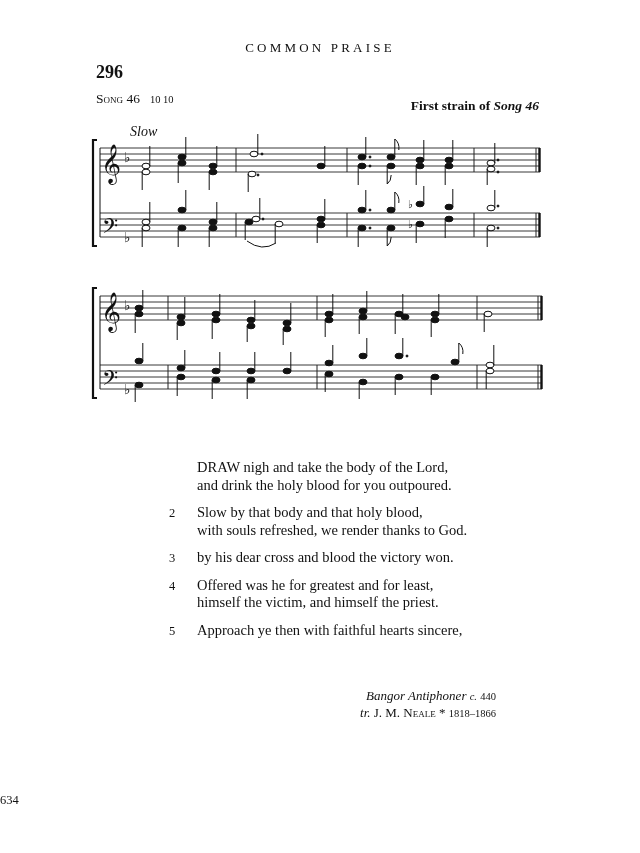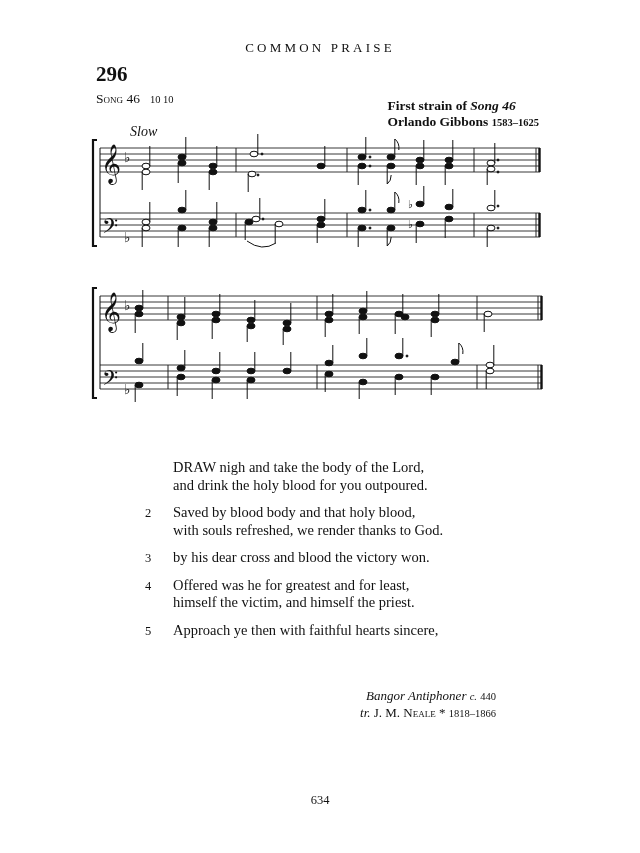--- a/index.html
+++ b/index.html
@@ -5,50 +5,49 @@
   html, body { margin: 0; padding: 0; background: #ffffff; }
   body {
     width: 640px; height: 853px; position: relative; overflow: hidden;
     font-family: "Liberation Serif", "DejaVu Serif", serif; color: #111;
   }
   .abs { position: absolute; }
   .running-head {
     top: 40px; left: 0; width: 640px; text-align: center;
     font-size: 13px; letter-spacing: 3.2px; color: #111;
   }
-  .hymn-number { top: 62px; left: 96px; font-size: 21px; font-weight: bold; }
+  .hymn-number { top: 62px; left: 96px; font-size: 18px; font-weight: bold; }
   .tune-line { top: 91px; left: 96px; font-size: 13.5px; }
   .tune-name { font-variant: small-caps; }
   .meter { font-size: 10.5px; margin-left: 10px; }
   .attrib-right { top: 98px; right: 101px; font-size: 13.5px; line-height: 16px; font-weight: bold; }
   .attrib-right .dates { font-size: 10.5px; }
   .tempo { top: 124px; left: 130px; font-style: italic; font-size: 14px; }
   svg.score { position: absolute; left: 0; top: 0; }
   .verses { top: 459px; left: 145px; font-size: 14.5px; line-height: 17.5px; }
-  .verse { position: relative; padding-left: 28px; margin-bottom: 10px; }
+  .verse { position: relative; padding-left: 28px; margin-bottom: 10px; margin-left: 24px; }
   .verse-num { position: absolute; left: 0; top: 1px; font-size: 12.5px; }
   .credits { top: 688px; right: 144px; text-align: right; font-size: 13px; line-height: 15.5px; }
   .credits .italic { font-style: italic; }
   .credits .small { font-size: 10.5px; }
   .sc { font-variant: small-caps; }
-  .page-number { top: 793px; left: 0; width: 640px; text-align: center; font-size: 12.5px; }
+  .page-number { top: 793px; left: 0; width: 640px; font-size: 12.5px; }
 </style>
 </head>
 <body>
 
 <div class="abs running-head">COMMON PRAISE</div>
 <div class="abs hymn-number">296</div>
 
 <div class="abs tune-line">
   <span class="tune-name">Song 46</span><span class="meter">10 10</span>
 </div>
 
 <div class="abs attrib-right">
   <div><span>First strain of </span><i>Song 46</i></div>
-  <div><span>Orlando Gibbons</span> <span class="dates">1583–1625</span></div>
 </div>
 
 <div class="abs tempo">Slow</div>
 
 <svg class="score" width="640" height="420" viewBox="0 0 640 420">
   <g stroke="#222" stroke-width="0.9" fill="none">
 
     <g>
       <line x1="100" y1="148" x2="540" y2="148"></line>
         <line x1="100" y1="154" x2="540" y2="154"></line>
@@ -322,21 +321,21 @@
   </g>
 </svg>
 
 <div class="abs verses">
   <div class="verse">
     <div><span>DRAW</span><span> nigh and take the body of the Lord,</span></div>
     <div>and drink the holy blood for you outpoured.</div>
   </div>
   <div class="verse">
     <span class="verse-num">2</span>
-    <div>Saved by blood body and that holy blood,</div>
+    <div>Slow by that body and that holy blood,</div>
     <div>with souls refreshed, we render thanks to God.</div>
   </div>
   <div class="verse">
     <span class="verse-num">3</span>
     <div>by his dear cross and blood the victory won.</div>
   </div>
   <div class="verse">
     <span class="verse-num">4</span>
     <div>Offered was he for greatest and for least,</div>
     <div>himself the victim, and himself the priest.</div>

